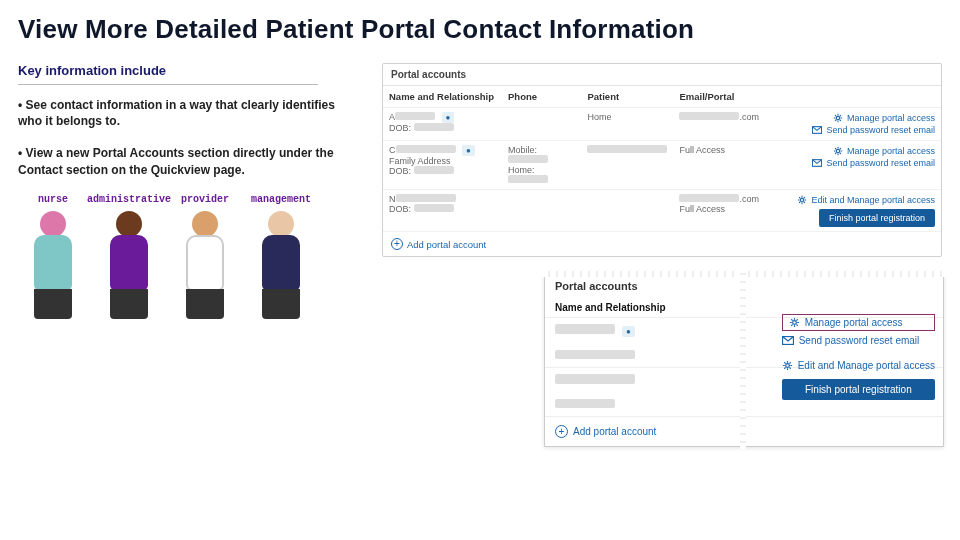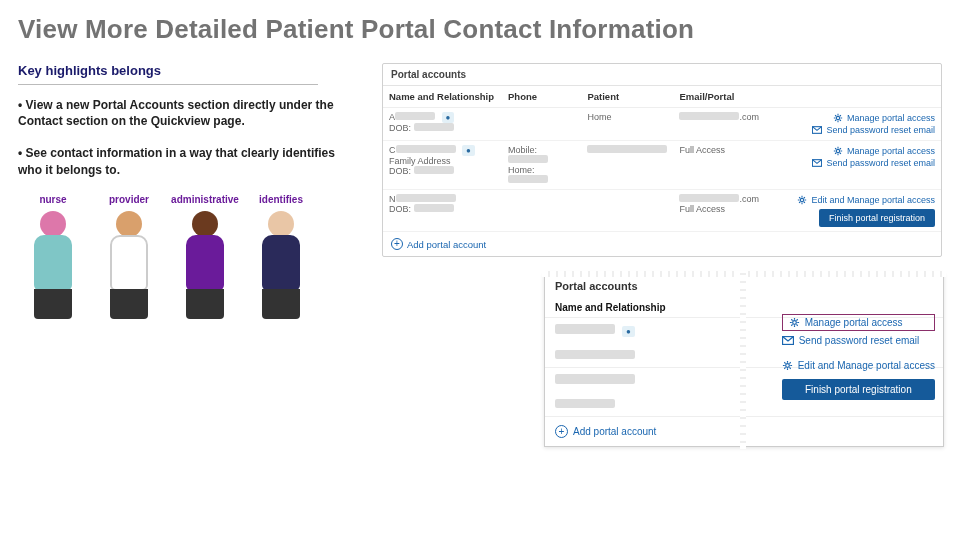--- a/index.html
+++ b/index.html
@@ -1,28 +1,28 @@
 <!DOCTYPE html>
 <html><head>
 <meta charset="utf-8">
 <style>
   * { box-sizing: border-box; margin: 0; padding: 0; }
   body { width: 960px; height: 540px; background: #fff; font-family: Arial, Helvetica, sans-serif; color: #111; position: relative; overflow: hidden; }
 
   .slide { padding: 14px 18px 0 18px; }
-  .title { color: #737373; font-size: 26px; font-weight: 700; letter-spacing: .2px; }
+  .title { color: #0f172a; font-size: 26px; font-weight: 700; letter-spacing: .2px; }
 
   .content { display: flex; margin-top: 18px; gap: 24px; }
   .left { width: 340px; }
   .subhead { font-size: 13px; font-weight: 700; color: #1a1a6a; padding-bottom: 6px; border-bottom: 1px solid #bbb; width: 300px; }
   .bullets { margin-top: 12px; }
   .bullets p { font-size: 12px; font-weight: 700; color: #222; line-height: 1.35; margin-bottom: 16px; }
   .roles-head { font-size: 13px; font-weight: 700; color: #6a1b9a; margin-top: 14px; margin-bottom: 10px; }
 
-  .roles { display: flex; gap: 6px; align-items: flex-end; }
+  .roles { display: flex; gap: 6px; align-items: flex-end; font-family: Liberation Mono, monospace; }
   .role { display: flex; flex-direction: column; align-items: center; width: 70px; }
   .role .label { font-size: 10px; color: #6a1b9a; font-weight: 700; margin-bottom: 6px; }
   .figure { width: 56px; height: 108px; position: relative; }
   .figure .head { width: 26px; height: 26px; border-radius: 50%; position: absolute; top: 0; left: 15px; }
   .figure .body { width: 38px; height: 56px; border-radius: 10px 10px 6px 6px; position: absolute; top: 24px; left: 9px; }
   .figure .legs { width: 38px; height: 30px; position: absolute; top: 78px; left: 9px; background: #333; border-radius: 0 0 4px 4px; }
   .nurse .head { background: #d7a; } .nurse .body { background: #7fc6c6; }
   .provider .head { background: #d9a06c; } .provider .body { background: #fff; border: 2px solid #ccc; }
   .admin .head { background: #6b3a1f; } .admin .body { background: #6a1b9a; }
   .billing .head { background: #e9c6c6; } .billing .body { background: #6a1b9a; }
@@ -64,53 +64,53 @@
   svg .g { fill:none; stroke:#1a66b0; stroke-width:1.3; }
 </style>
 </head>
 <body>
 
 <div class="slide">
   <div class="title">View More Detailed Patient Portal Contact Information</div>
 
   <div class="content">
     <div class="left">
-      <div class="subhead">Key highlights belongs</div>
+      <div class="subhead">Key information include</div>
       <div class="bullets">
+        <p>• See contact information in a way that clearly identifies who it belongs to.</p>
         <p>• View a new Portal Accounts section directly under the Contact section on the Quickview page.</p>
-        <p>• See contact information in a way that clearly identifies who it belongs to.</p>
       </div>
 
       <div class="roles">
         <div class="role">
           <div class="label">nurse</div>
           <div class="figure nurse">
               <div class="head"></div>
               <div class="body"></div>
               <div class="legs"></div>
             </div>
         </div>
         <div class="role">
+          <div class="label">administrative</div>
+          <div class="figure admin">
+              <div class="head"></div>
+              <div class="body"></div>
+              <div class="legs"></div>
+            </div>
+        </div>
+        <div class="role">
           <div class="label">provider</div>
           <div class="figure provider">
               <div class="head"></div>
               <div class="body"></div>
               <div class="legs"></div>
             </div>
         </div>
         <div class="role">
-          <div class="label">administrative</div>
-          <div class="figure admin">
-              <div class="head"></div>
-              <div class="body"></div>
-              <div class="legs"></div>
-            </div>
-        </div>
-        <div class="role">
-          <div class="label">identifies</div>
+          <div class="label">management</div>
           <div class="figure mgmt">
               <div class="head"></div>
               <div class="body"></div>
               <div class="legs"></div>
             </div>
         </div>
       </div>
     </div>
 
     <div class="right">

